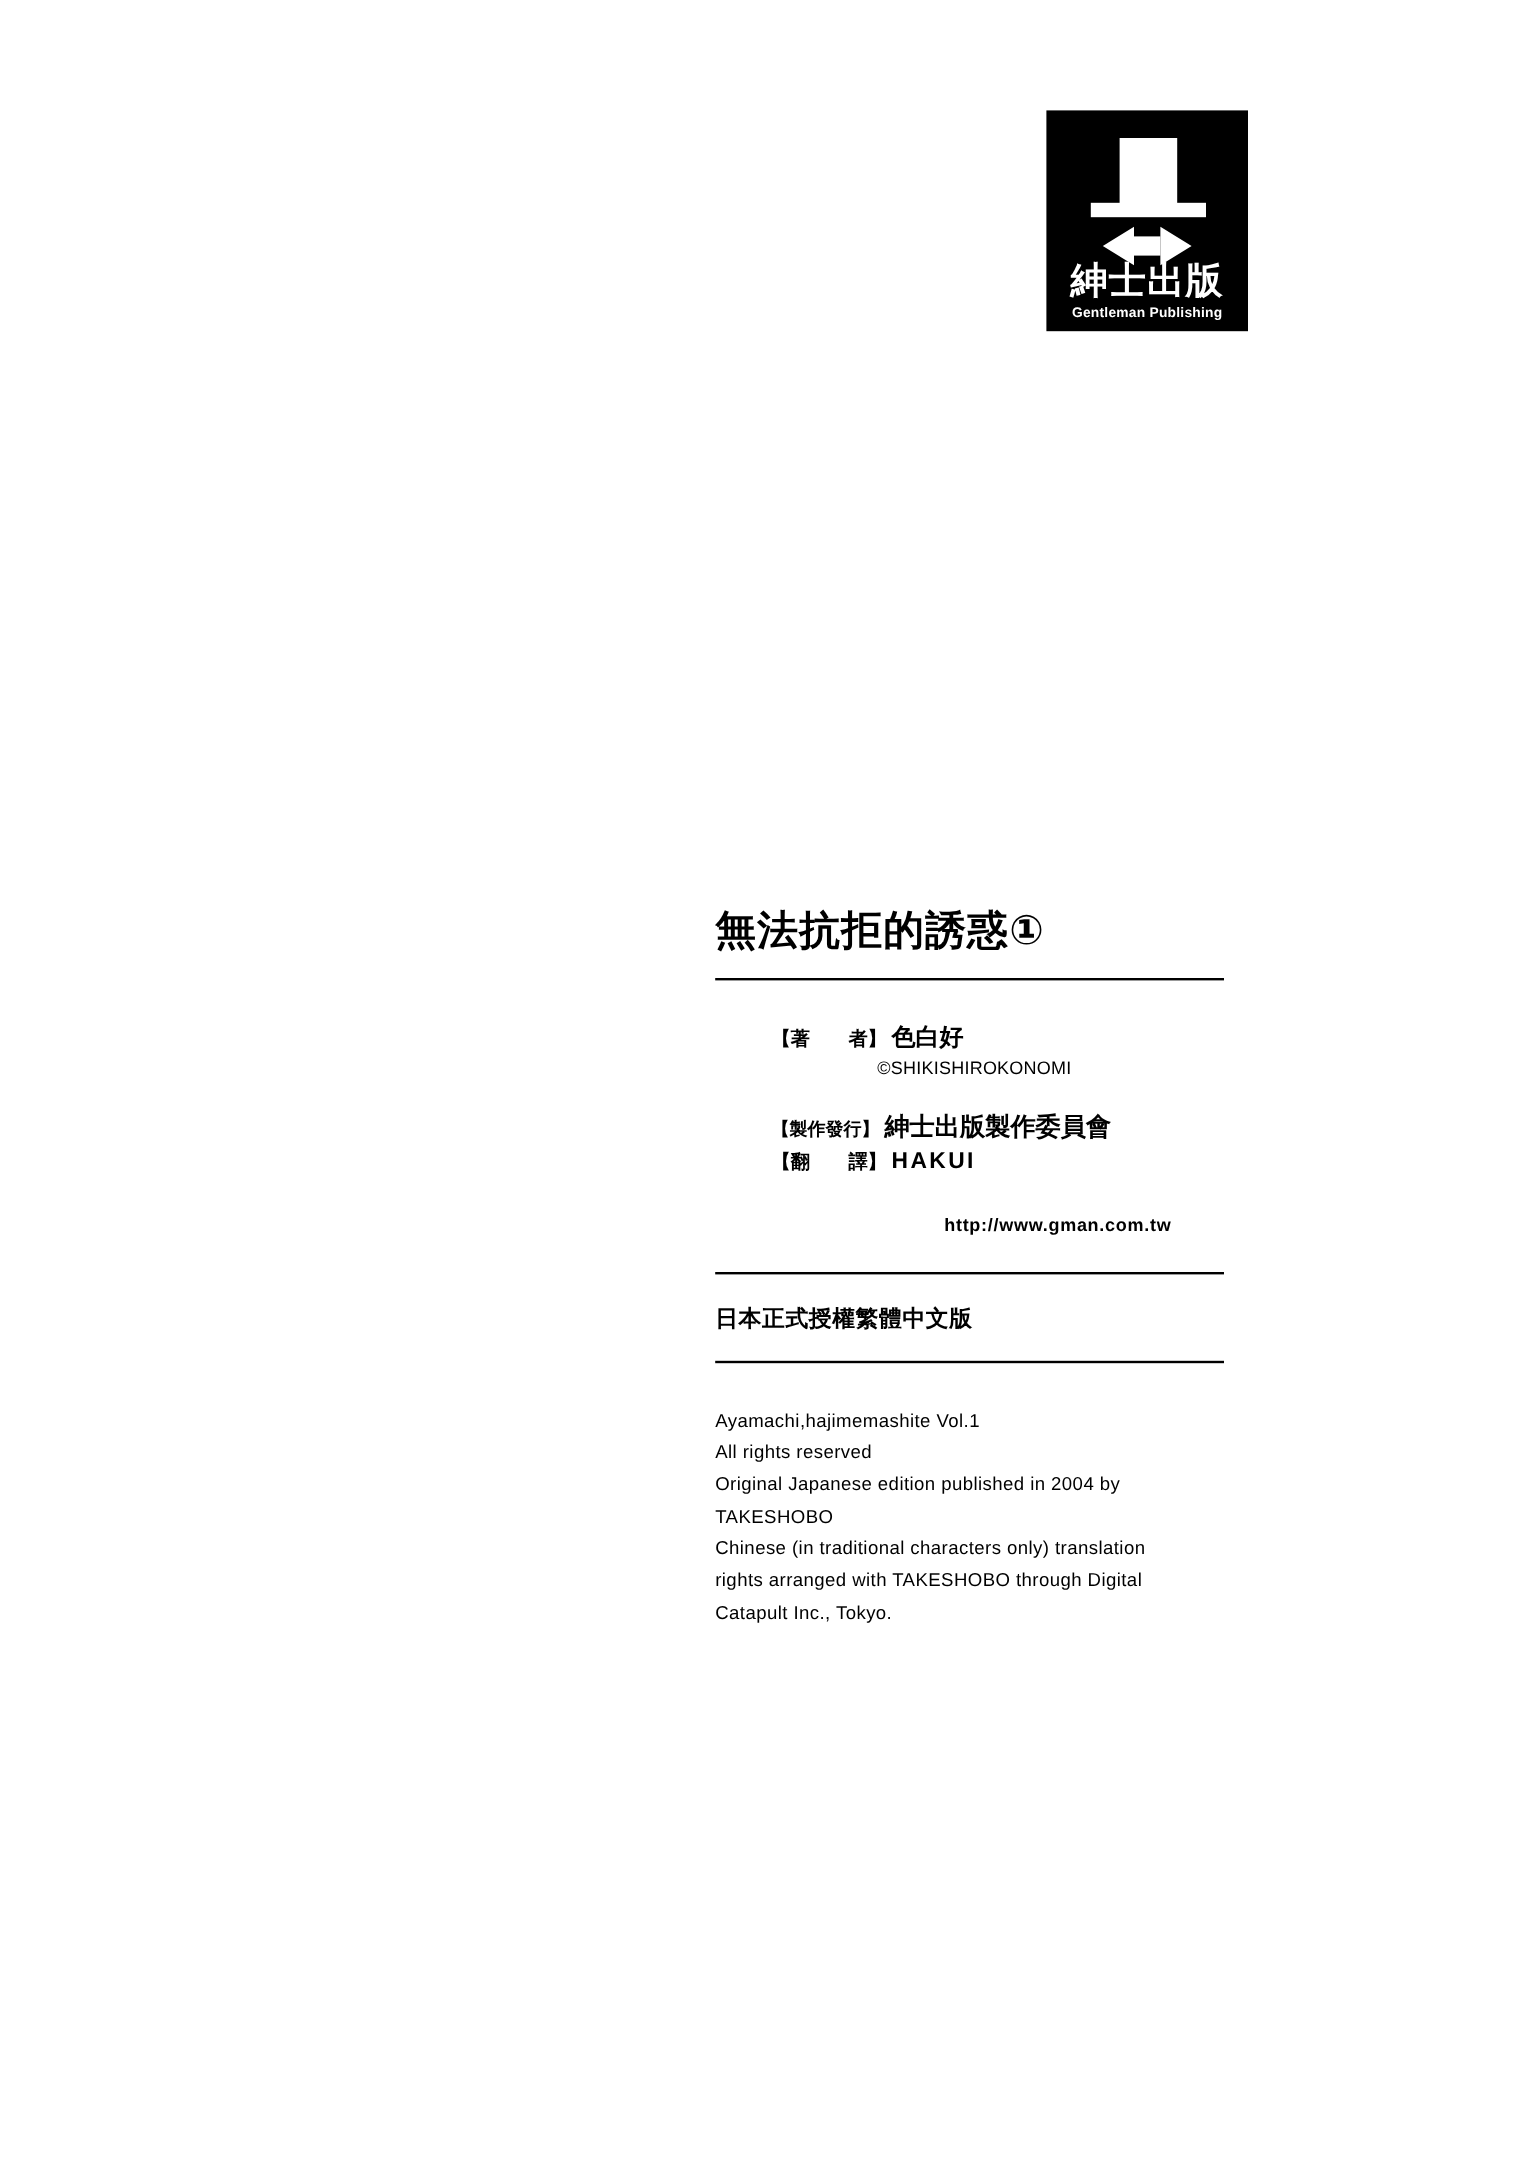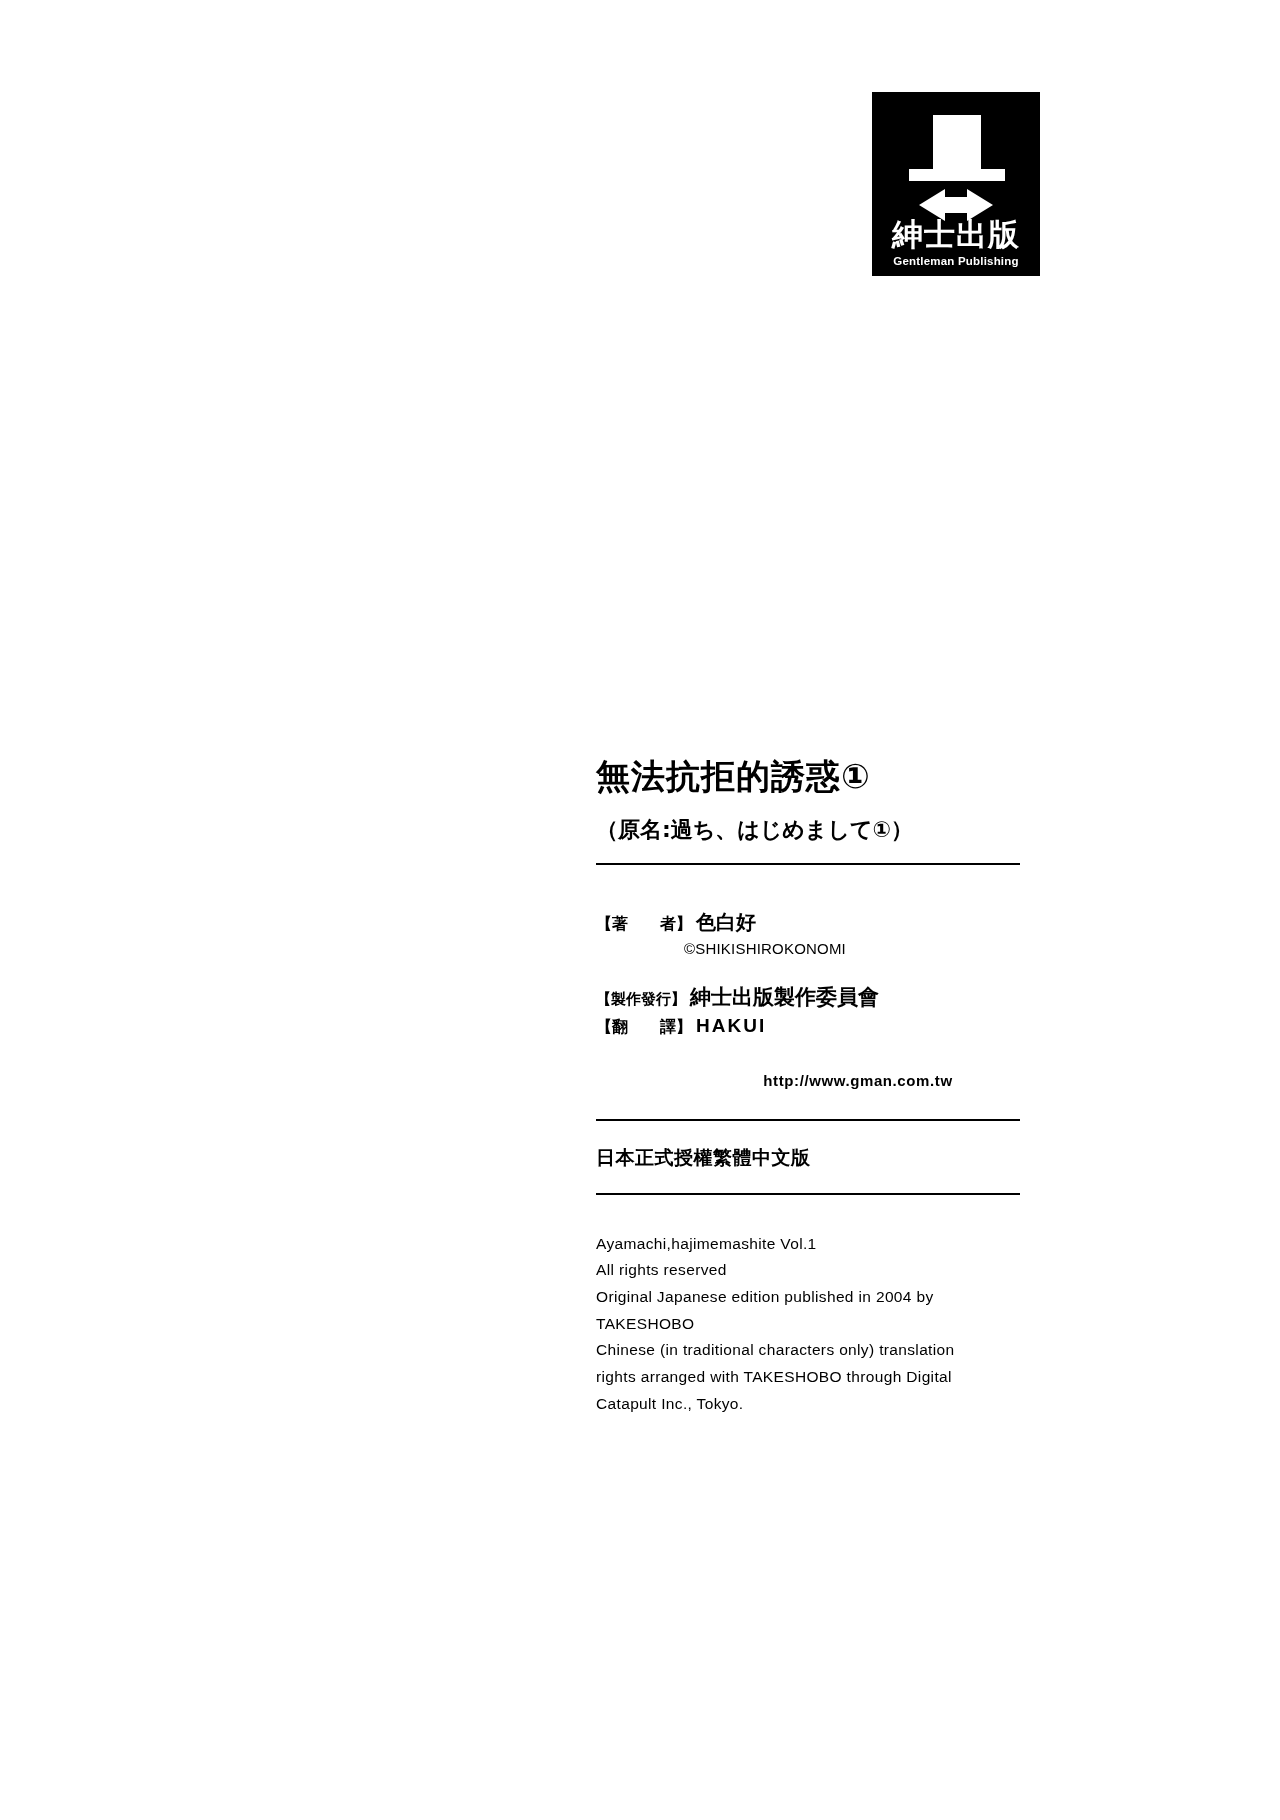--- a/index.html
+++ b/index.html
@@ -123,21 +123,22 @@
     margin: 0 0 18px 0;
   }
   .rule {
     border: 0;
     border-top: 2px solid #000000;
     margin: 0;
     width: 100%;
   }
 
   .credits {
-    padding-top: 44px;
+    padding-top: 34px;
+    margin-left: 47px;
   }
   .credit-row {
     display: flex;
     align-items: baseline;
     margin-bottom: 4px;
   }
   .credit-label {
     font-family: "DejaVu Sans", sans-serif;
     font-size: 16px;
     font-weight: bold;
@@ -210,21 +211,20 @@
     <div class="bow-right"></div>
     <div class="bow-knot"></div>
   </div>
   <div class="logo-cn">紳士出版</div>
   <div class="logo-en">Gentleman Publishing</div>
 </div>
 
 <div class="colophon">
 
   <h1 class="title-main">無法抗拒的誘惑①</h1>
-  <div class="title-orig">（原名:過ち、はじめまして①）</div>
 
   <hr class="rule">
 
   <div class="credits">
 
     <div class="credit-row">
       <span class="credit-label">【著　　者】</span>
       <span class="credit-value">色白好</span>
     </div>
     <div class="credit-sub">©SHIKISHIROKONOMI</div>

